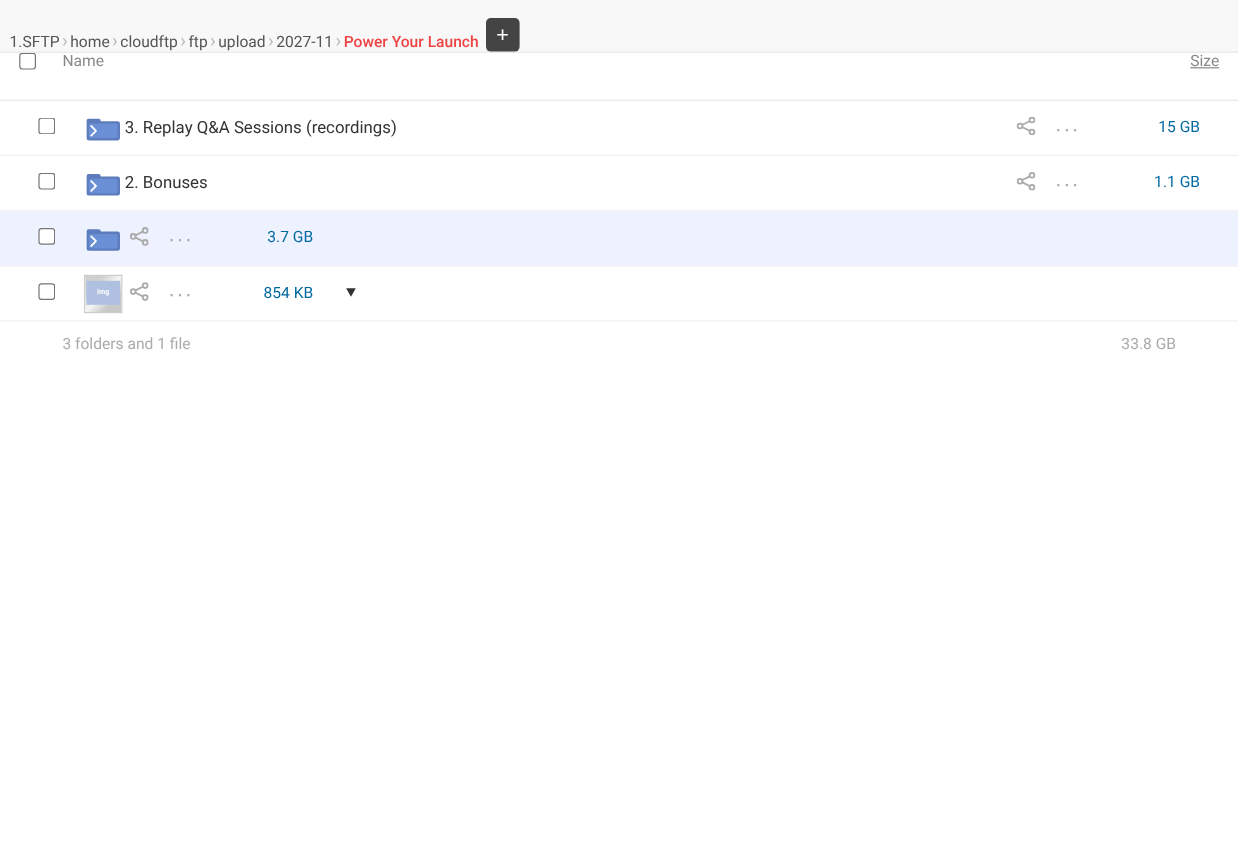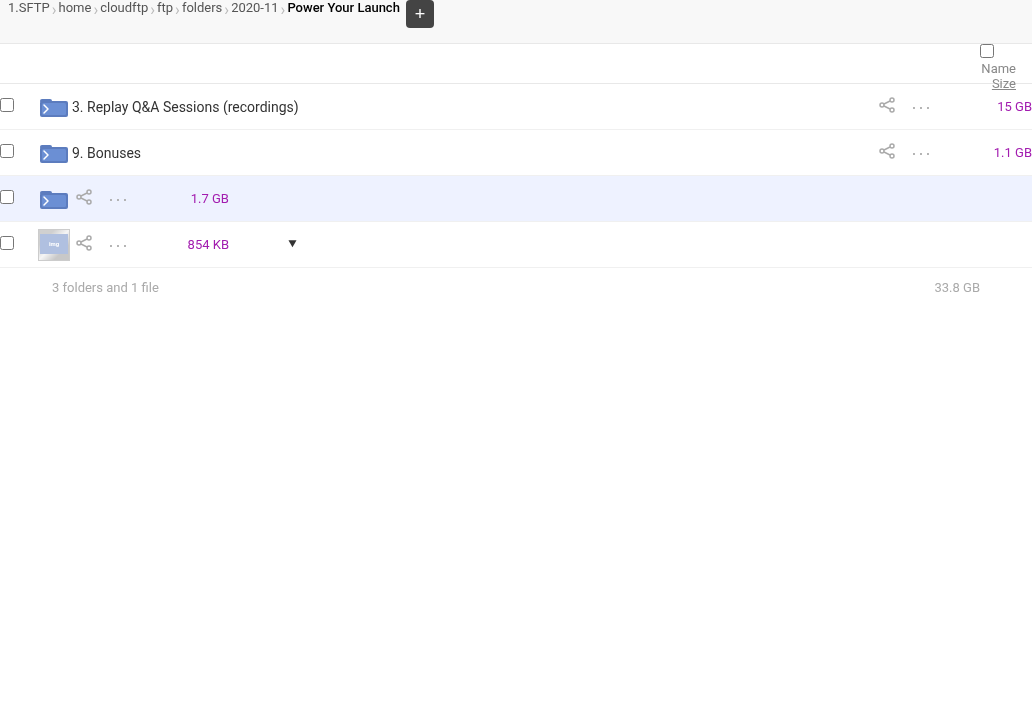--- a/index.html
+++ b/index.html
@@ -14,39 +14,39 @@
       color: #333;
       font-size: 14px;
       width: 1032px;
       height: 712px;
       overflow: hidden;
     }
 
     
     .breadcrumb {
       display: flex;
-      align-items: flex-start;
+      align-items: flex-end;
       padding: 0 8px;
       height: 44px;
       border-bottom: 1px solid #e8e8e8;
       background: #f8f8f8;
       gap: 0;
     }
 
     .breadcrumb-item {
       display: flex;
       align-items: center;
       color: #555;
       font-size: 13px;
       cursor: pointer;
       white-space: nowrap;
     }
 
     .breadcrumb-item.active {
-      color: #000000;
+      color: #ef4444;
       font-weight: 500;
     }
 
     .breadcrumb-sep {
       color: #bbb;
       margin: 0 2px;
       font-size: 16px;
       user-select: none;
     }
 
@@ -61,27 +61,26 @@
       cursor: pointer;
       display: flex;
       align-items: center;
       justify-content: center;
       margin-left: 6px;
     }
 
     
     .table-header {
       display: flex;
-      align-items: flex-end;
+      align-items: flex-start;
       padding: 0 16px;
       height: 40px;
       border-bottom: 1px solid #e8e8e8;
       color: #888;
       font-size: 13px;
-      flex-direction: column;
     }
 
     .col-checkbox {
       width: 36px;
       flex-shrink: 0;
     }
 
     .col-name {
       flex: 1;
     }
@@ -93,21 +92,21 @@
     }
 
     
     .file-list {
       list-style: none;
     }
 
     .file-row {
       display: flex;
       align-items: center;
-      padding: 0 0;
+      padding: 0 32px;
       height: 46px;
       border-bottom: 1px solid #f0f0f0;
       cursor: pointer;
       position: relative;
     }
 
     .file-row.highlighted {
       background: #eef2ff;
     }
 
@@ -137,21 +136,21 @@
       display: flex;
       align-items: center;
       gap: 8px;
       color: #aaa;
       margin-right: 16px;
     }
 
     .file-row .row-size {
       width: 80px;
       text-align: right;
-      color: #a21caf;
+      color: #0369a1;
       font-size: 13px;
     }
 
     .action-btn {
       background: none;
       border: none;
       cursor: pointer;
       color: #aaa;
       padding: 4px;
       font-size: 16px;
@@ -214,23 +213,23 @@
 <nav class="breadcrumb">
 
 <span class="breadcrumb-item">1.SFTP</span>
     <span class="breadcrumb-sep">›</span>
     <span class="breadcrumb-item">home</span>
     <span class="breadcrumb-sep">›</span>
     <span class="breadcrumb-item">cloudftp</span>
     <span class="breadcrumb-sep">›</span>
     <span class="breadcrumb-item">ftp</span>
     <span class="breadcrumb-sep">›</span>
-    <span class="breadcrumb-item">folders</span>
-    <span class="breadcrumb-sep">›</span>
-    <span class="breadcrumb-item">2020-11</span>
+    <span class="breadcrumb-item">upload</span>
+    <span class="breadcrumb-sep">›</span>
+    <span class="breadcrumb-item">2027-11</span>
     <span class="breadcrumb-sep">›</span>
     <span class="breadcrumb-item active">Power Your Launch</span>
     <button class="breadcrumb-add">+</button>
   </nav>
 
 <div class="table-header">
   <div class="col-checkbox">
     <input type="checkbox" style="">
   </div>
   <div class="col-name">Name</div>
@@ -270,21 +269,21 @@
       <input type="checkbox" style="">
     </div>
     <div class="row-icon">
       <span class="folder-icon"><svg viewBox="0 0 28 24" fill="none" xmlns="http://www.w3.org/2000/svg">
     <rect x="0" y="6" width="28" height="16" rx="2" fill="#5c7cbe"></rect>
     <rect x="0" y="4" width="12" height="4" rx="2" fill="#5c7cbe"></rect>
     <rect x="2" y="8" width="24" height="12" rx="1.5" fill="#6b8fd4"></rect>
     <path d="M4 10 L8 14 L4 18" stroke="white" stroke-width="1.5" stroke-linecap="round" stroke-linejoin="round"></path>
   </svg></span>
     </div>
-    <div class="row-name">9. Bonuses</div>
+    <div class="row-name">2. Bonuses</div>
     <div class="row-actions">
       <button class="action-btn" title="Share">
         <svg width="16" height="16" viewBox="0 0 16 16" fill="none" xmlns="http://www.w3.org/2000/svg">
           <circle cx="13" cy="3" r="2" stroke="#aaa" stroke-width="1.5"></circle>
           <circle cx="3" cy="8" r="2" stroke="#aaa" stroke-width="1.5"></circle>
           <circle cx="13" cy="13" r="2" stroke="#aaa" stroke-width="1.5"></circle>
           <line x1="5" y1="7" x2="11" y2="4" stroke="#aaa" stroke-width="1.5"></line>
           <line x1="5" y1="9" x2="11" y2="12" stroke="#aaa" stroke-width="1.5"></line>
         </svg>
       </button>
@@ -309,21 +308,21 @@
         <svg width="16" height="16" viewBox="0 0 16 16" fill="none" xmlns="http://www.w3.org/2000/svg">
           <circle cx="13" cy="3" r="2" stroke="#aaa" stroke-width="1.5"></circle>
           <circle cx="3" cy="8" r="2" stroke="#aaa" stroke-width="1.5"></circle>
           <circle cx="13" cy="13" r="2" stroke="#aaa" stroke-width="1.5"></circle>
           <line x1="5" y1="7" x2="11" y2="4" stroke="#aaa" stroke-width="1.5"></line>
           <line x1="5" y1="9" x2="11" y2="12" stroke="#aaa" stroke-width="1.5"></line>
         </svg>
       </button>
       <button class="action-btn" title="More options" style="font-size:18px;letter-spacing:1px;color:#aaa;">···</button>
     </div>
-    <div class="row-size">1.7 GB</div>
+    <div class="row-size">3.7 GB</div>
   </li>
     <li class="file-row">
     <div class="row-checkbox">
       <input type="checkbox" style="">
     </div>
     <div class="row-icon">
       <span>
           <div style="width:32px;height:32px;border:1px solid #ccc;background:#eee;display:flex;align-items:center;justify-content:center;font-size:7px;color:#888;overflow:hidden;flex-shrink:0;">
     <div style="width:100%;height:100%;background:linear-gradient(135deg,#d0d0d0 25%,#f5f5f5 50%,#c8c8c8 75%);display:flex;flex-direction:column;align-items:center;justify-content:center;">
       <div style="width:28px;height:20px;background:#b0c0e0;margin-bottom:2px;display:flex;align-items:center;justify-content:center;">

